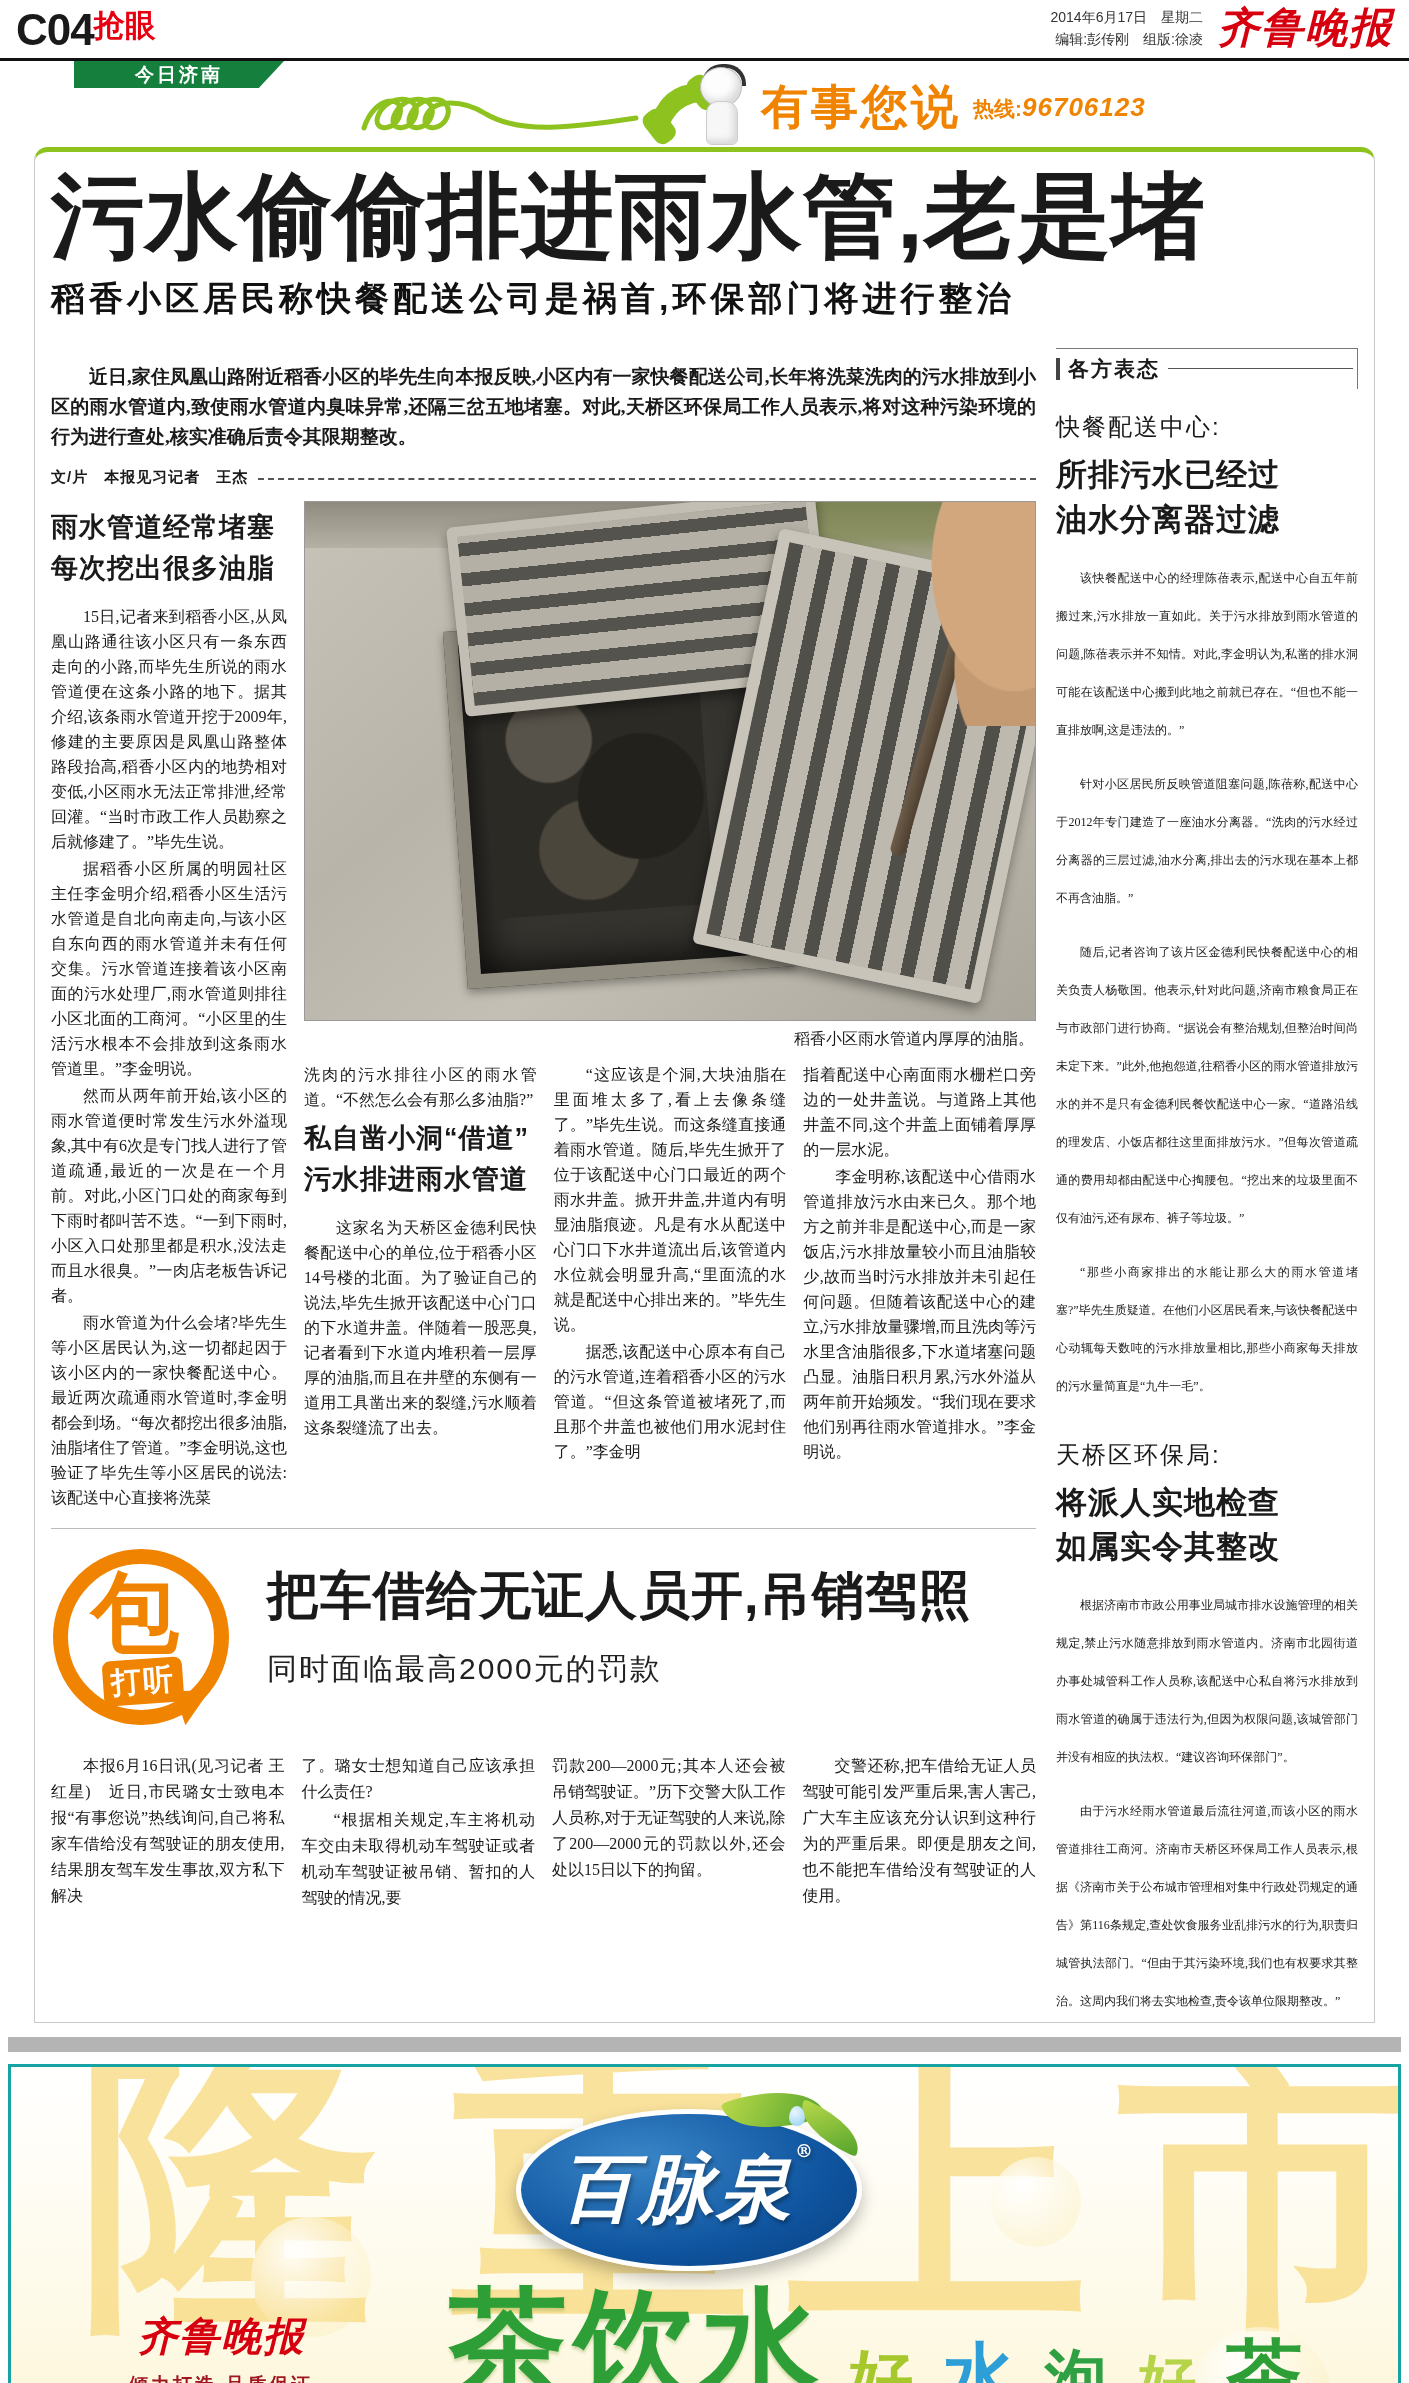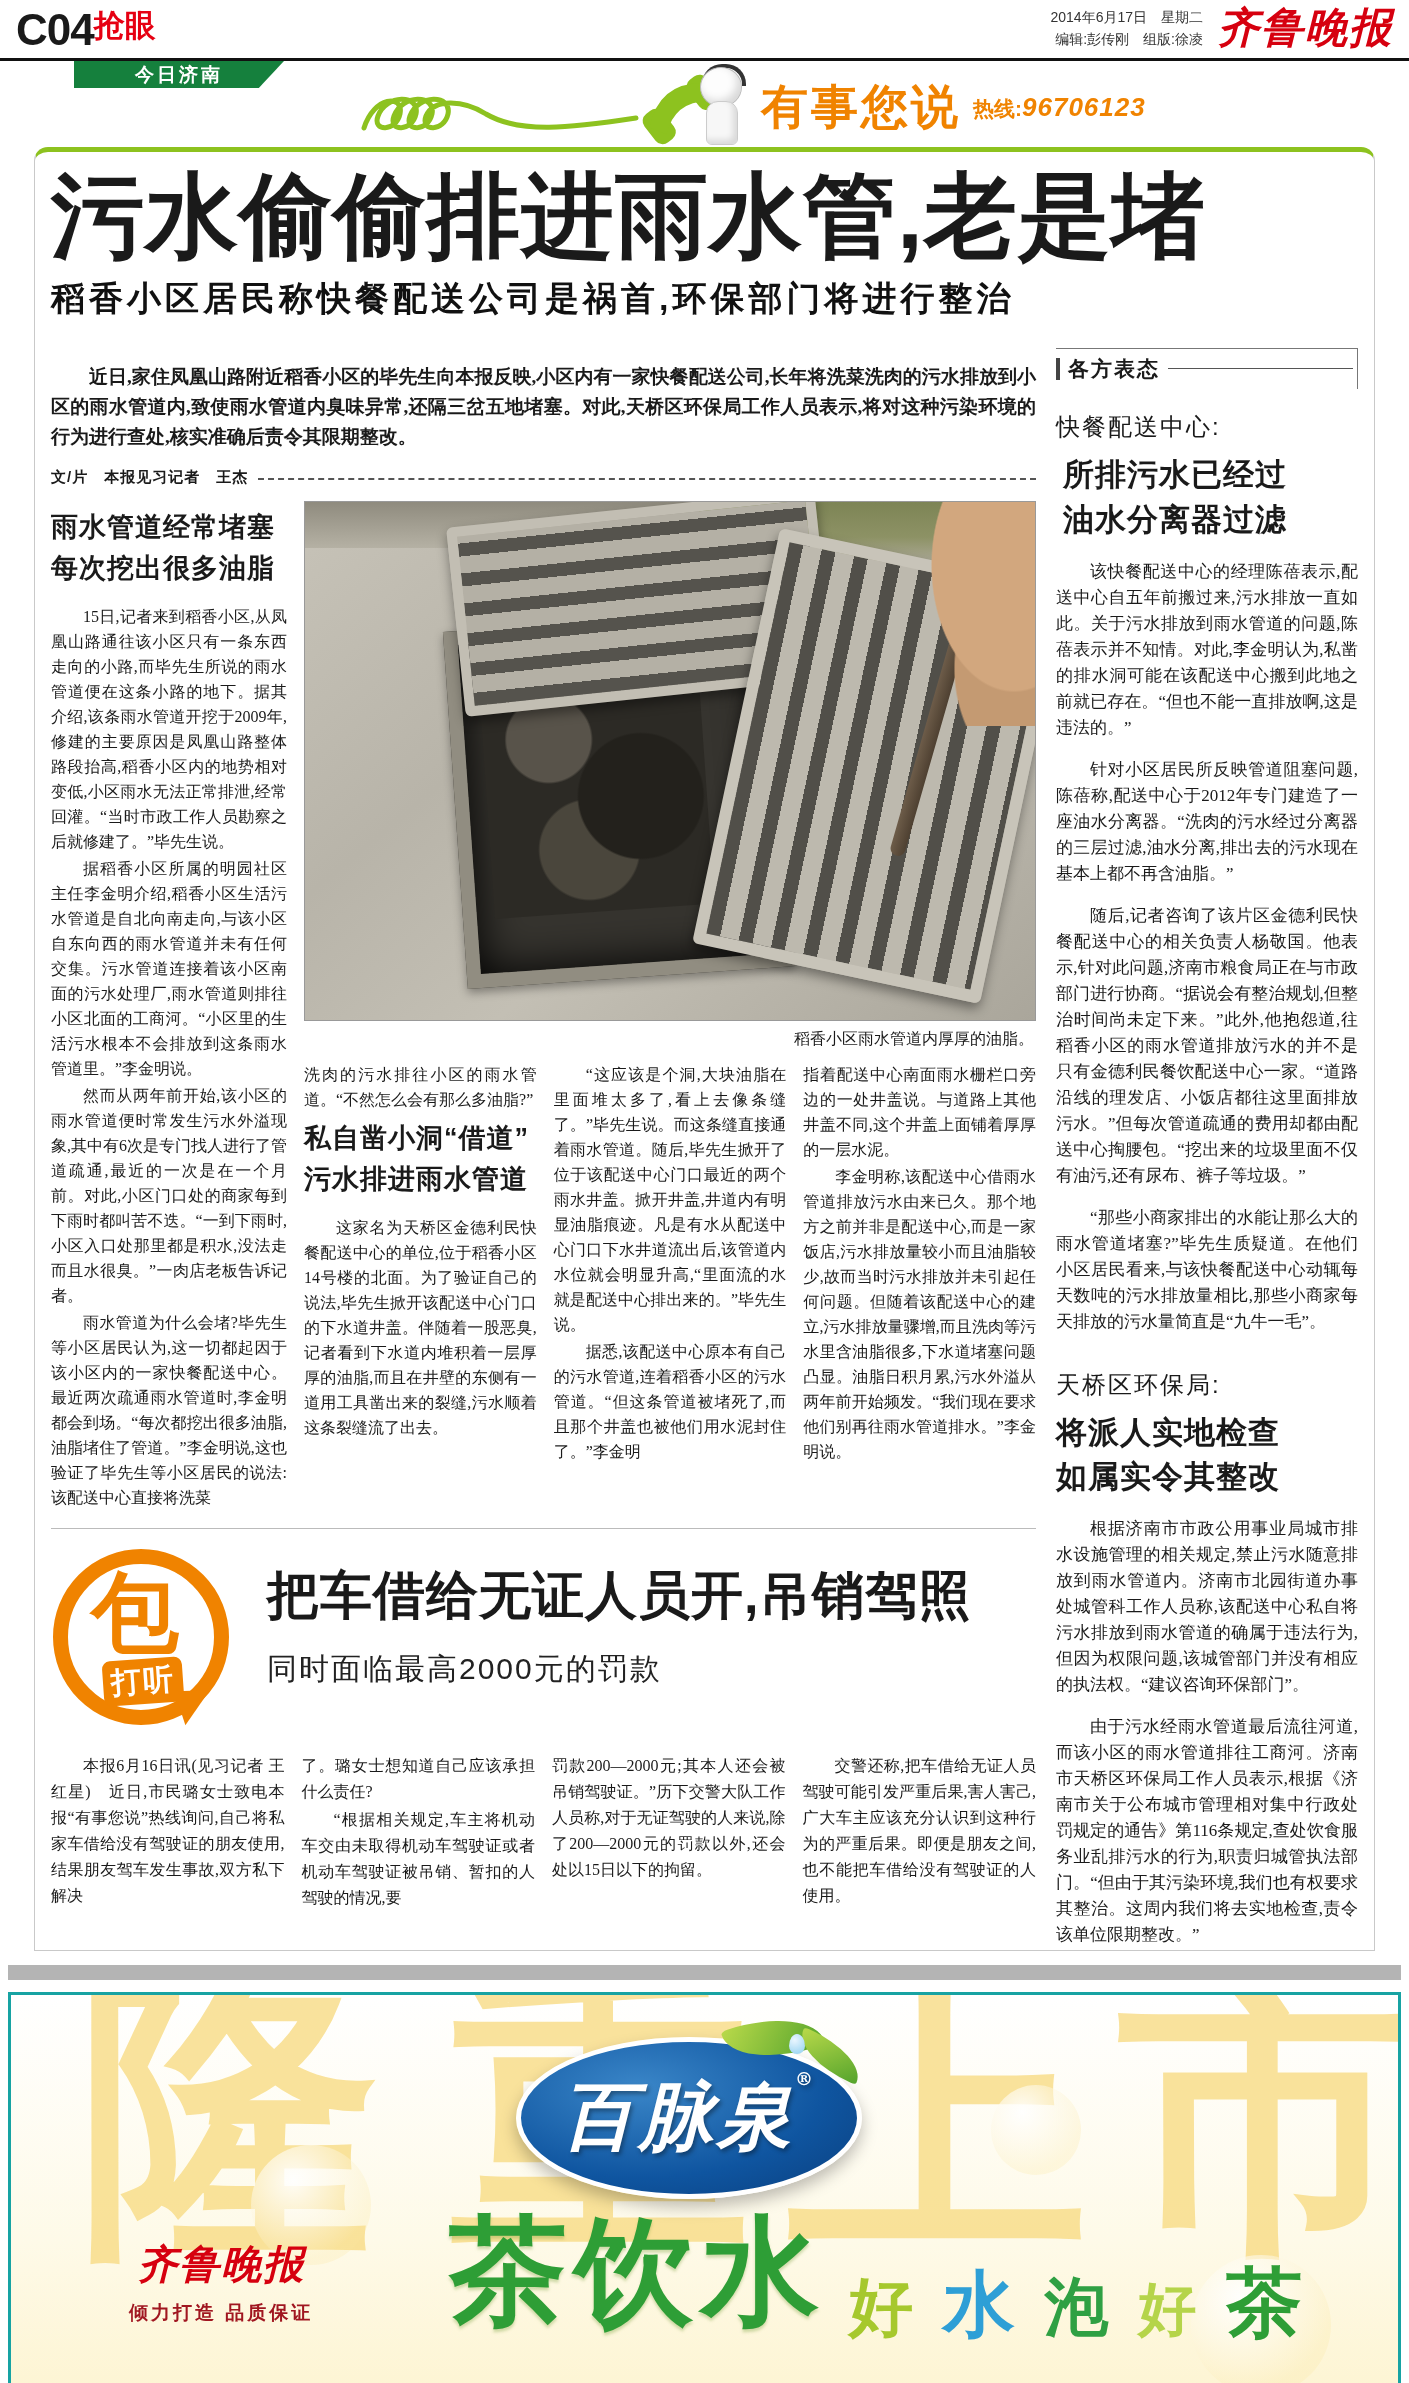--- a/index.html
+++ b/index.html
@@ -75,21 +75,21 @@
   .photo-caption{font-size:16px;text-align:right;margin:8px 2px 10px 0;}
 
   
   .sidebar{flex:1;min-width:0;}
   .sb-tab{display:flex;align-items:center;gap:8px;border-top:1px solid #777;border-right:1px solid #777;height:40px;padding-right:4px;}
   .sb-tick{width:4px;height:22px;background:#444;}
   .sb-tab-label{font-family:"Liberation Sans",sans-serif;font-weight:700;font-size:21px;letter-spacing:2px;}
   .sb-tab-line{flex:1;border-top:1px solid #555;}
   .sb-kicker{font-family:"Liberation Sans",sans-serif;font-weight:500;font-size:24px;letter-spacing:2px;margin:22px 0 10px 0;}
   .sb-head{font-family:"Liberation Sans",sans-serif;font-weight:900;font-size:31px;line-height:1.45;letter-spacing:1px;margin-bottom:16px;}
-  .sb-paras p{font-size:17px;line-height:26px;text-align:justify;text-indent:2em;margin:16px 0 2px 0;}
+  .sb-paras p{font-size:12px;line-height:38px;text-align:justify;text-indent:2em;margin:16px 0 2px 0;}
   .sb-block2{margin-top:34px;}
 
   
   .bdt{border-top:1px solid #bbb;margin-top:16px;padding-top:18px;}
   .bdt-head{display:flex;align-items:flex-start;gap:36px;}
   .bdt-logo{position:relative;width:180px;height:180px;flex:0 0 180px;}
   .bdt-ring{position:absolute;left:2px;top:2px;width:146px;height:146px;border:15px solid #f08300;border-radius:50%;background:#fff;}
   .bdt-main{position:absolute;left:40px;top:22px;font-family:"Liberation Sans",sans-serif;font-weight:900;font-size:88px;color:#f08300;line-height:1;}
   .bdt-sub{position:absolute;left:52px;top:112px;background:#f08300;color:#fff;font-family:"Liberation Sans",sans-serif;font-weight:900;font-size:30px;padding:2px 8px;border-radius:8px;transform:rotate(-4deg);letter-spacing:2px;}
   .bdt-tail{position:absolute;left:128px;top:138px;width:0;height:0;border-left:34px solid #f08300;border-top:10px solid transparent;border-bottom:26px solid transparent;transform:rotate(-18deg);}
@@ -271,21 +271,21 @@
 
       <aside class="sidebar">
         <div class="sb-tab">
           <span class="sb-tick"></span>
           <span class="sb-tab-label">各方表态</span>
           <span class="sb-tab-line"></span>
         </div>
 
         <div class="sb-block1">
           <div class="sb-kicker">快餐配送中心:</div>
-          <div class="sb-head" style="white-space:pre-line;margin-left:7px;">所排污水已经过
+          <div class="sb-head" style="white-space:pre-line;">所排污水已经过
 油水分离器过滤</div>
           <div class="sb-paras">
             <p>该快餐配送中心的经理陈蓓表示,配送中心自五年前搬过来,污水排放一直如此。关于污水排放到雨水管道的问题,陈蓓表示并不知情。对此,李金明认为,私凿的排水洞可能在该配送中心搬到此地之前就已存在。“但也不能一直排放啊,这是违法的。”</p>
             <p>针对小区居民所反映管道阻塞问题,陈蓓称,配送中心于2012年专门建造了一座油水分离器。“洗肉的污水经过分离器的三层过滤,油水分离,排出去的污水现在基本上都不再含油脂。”</p>
             <p>随后,记者咨询了该片区金德利民快餐配送中心的相关负责人杨敬国。他表示,针对此问题,济南市粮食局正在与市政部门进行协商。“据说会有整治规划,但整治时间尚未定下来。”此外,他抱怨道,往稻香小区的雨水管道排放污水的并不是只有金德利民餐饮配送中心一家。“道路沿线的理发店、小饭店都往这里面排放污水。”但每次管道疏通的费用却都由配送中心掏腰包。“挖出来的垃圾里面不仅有油污,还有尿布、裤子等垃圾。”</p>
             <p>“那些小商家排出的水能让那么大的雨水管道堵塞?”毕先生质疑道。在他们小区居民看来,与该快餐配送中心动辄每天数吨的污水排放量相比,那些小商家每天排放的污水量简直是“九牛一毛”。</p>
           </div>
         </div>
 
         <div class="sb-block2">

